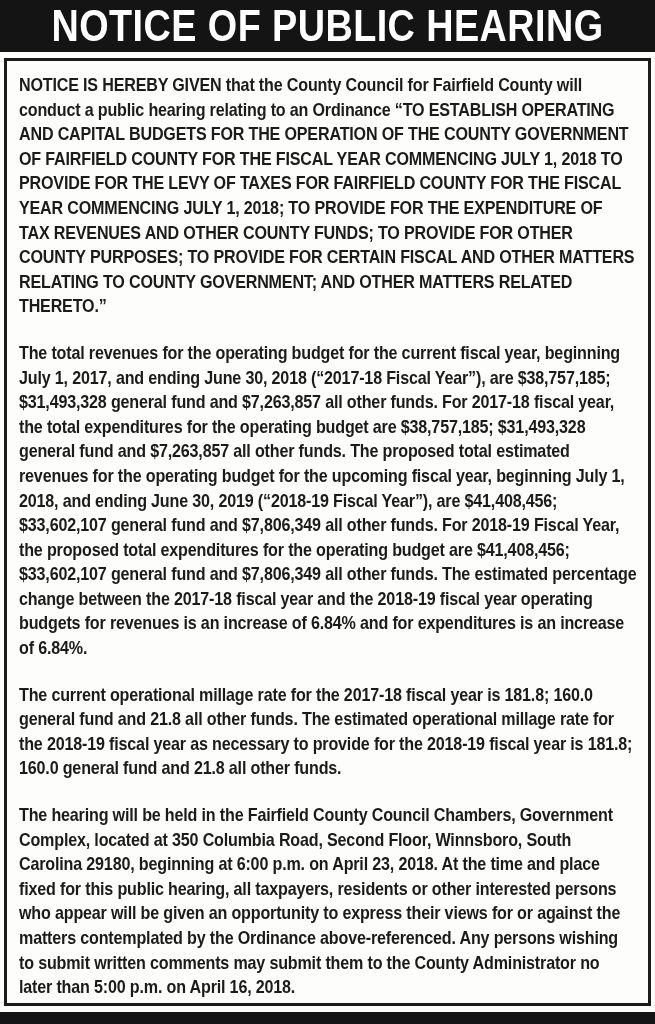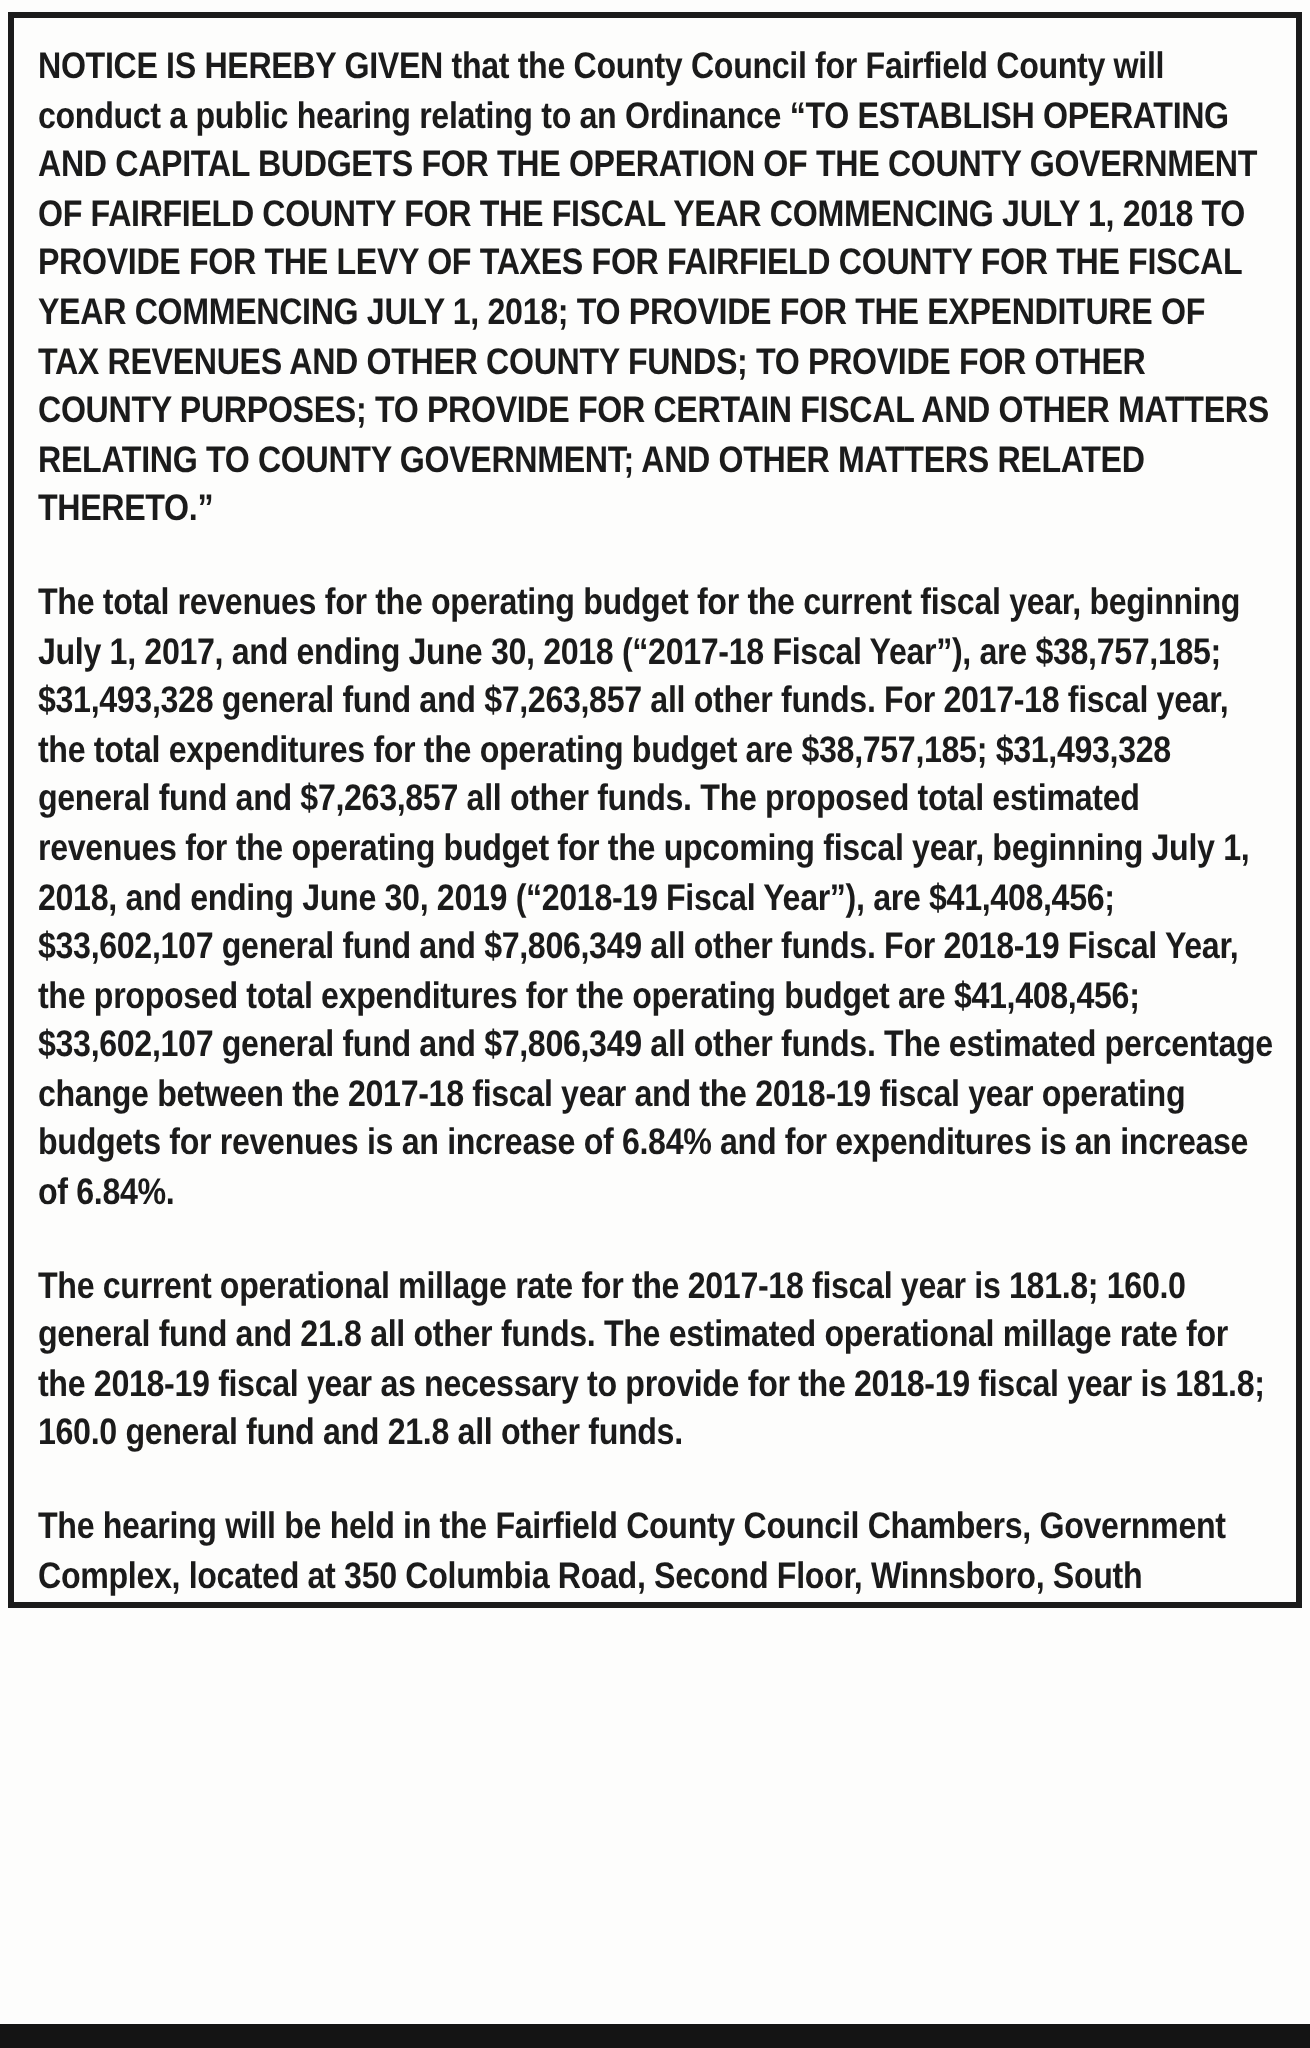--- a/index.html
+++ b/index.html
@@ -30,21 +30,21 @@
     font-size: 45px;
     font-weight: bold;
     letter-spacing: 0.5px;
     white-space: nowrap;
     transform: scaleX(0.84);
     transform-origin: 50% 50%;
   }
   .body-box {
     box-sizing: border-box;
     margin: 6px 4px 0 4px;
-    height: 798px;
+    height: 948px;
     border: 3px solid var(--border, #1b1b1b);
     background: var(--body-bg, #fdfdfc);
     padding: 12px 20px 0 12px;
     overflow: hidden;
   }
   .text-scale {
     width: 710px;
     transform: scaleX(0.87);
     transform-origin: 0 0;
     color: var(--text, #1b1b1b);
@@ -69,20 +69,23 @@
     width: 100%;
     height: 12px;
     background: var(--header-bg, #141414);
   }
 </style>
 </head>
 <body>
 
 <div class="page" style="--header-bg: #141414; --body-bg: #fdfdfc; --text: #1b1b1b; --border: #1b1b1b;">
 
+  <header class="header-bar" style="background: rgb(20, 20, 20);">
+    <h1 class="notice-title">NOTICE OF PUBLIC HEARING</h1>
+  </header>
 
   <div class="body-box">
     <div class="text-scale">
 
       <p><span>NOTICE IS HEREBY GIVEN that the County Council for Fairfield County will conduct a public hearing relating to an Ordinance </span><span class="para-ordinance-title">“TO ESTABLISH OPERATING AND CAPITAL BUDGETS FOR THE OPERATION OF THE COUNTY GOVERNMENT OF FAIRFIELD COUNTY FOR THE FISCAL YEAR COMMENCING JULY 1, 2018 TO PROVIDE FOR THE LEVY OF TAXES FOR FAIRFIELD COUNTY FOR THE FISCAL YEAR COMMENCING JULY 1, 2018; TO PROVIDE FOR THE EXPENDITURE OF TAX REVENUES AND OTHER COUNTY FUNDS; TO PROVIDE FOR OTHER COUNTY PURPOSES; TO PROVIDE FOR CERTAIN FISCAL AND OTHER MATTERS RELATING TO COUNTY GOVERNMENT; AND OTHER MATTERS RELATED THERETO.”</span></p>
 
       <p>The total revenues for the operating budget for the current fiscal year, beginning July 1, 2017, and ending June 30, 2018 (“2017-18 Fiscal Year”), are $38,757,185; $31,493,328 general fund and $7,263,857 all other funds. For 2017-18 fiscal year, the total expenditures for the operating budget are $38,757,185; $31,493,328 general fund and $7,263,857 all other funds. The proposed total estimated revenues for the operating budget for the upcoming fiscal year, beginning July 1, 2018, and ending June 30, 2019 (“2018-19 Fiscal Year”), are $41,408,456; $33,602,107 general fund and $7,806,349 all other funds.  For 2018-19 Fiscal Year, the proposed total expenditures for the operating budget are $41,408,456; $33,602,107 general fund and $7,806,349 all other funds.  The estimated percentage change between the 2017-18 fiscal year and the 2018-19 fiscal year operating budgets for revenues is an increase of 6.84% and for expenditures is an increase of 6.84%.</p>
 
       <p>The current operational millage rate for the 2017-18 fiscal year is 181.8; 160.0 general fund and 21.8 all other funds.  The estimated operational millage rate for the 2018-19 fiscal year as necessary to provide for the 2018-19 fiscal year is 181.8; 160.0 general fund and 21.8 all other funds.</p>
 

